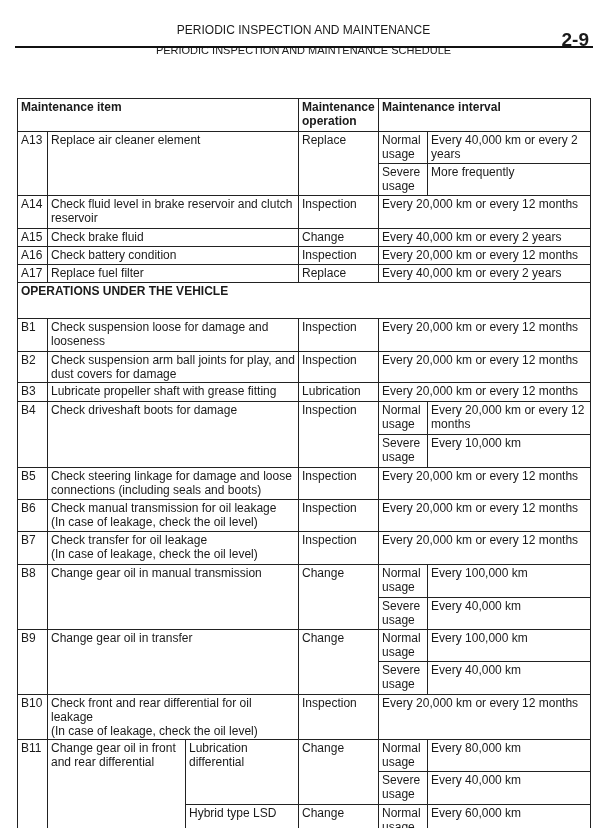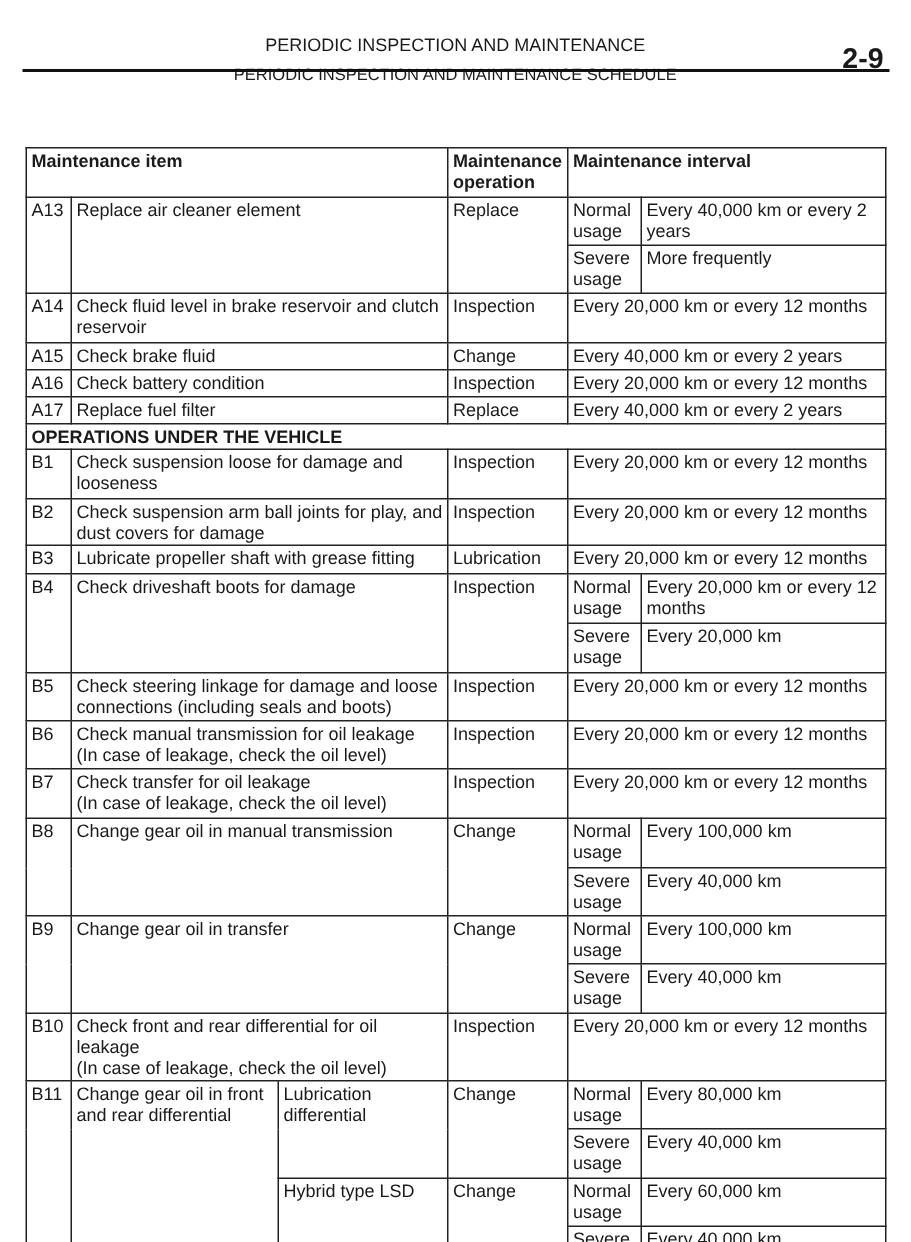--- a/index.html
+++ b/index.html
@@ -74,21 +74,21 @@
     <td colspan="2">Every 20,000 km or every 12 months</td>
   </tr>
 
   <tr style="height:18px">
     <td>A17</td>
     <td colspan="2">Replace fuel filter</td>
     <td>Replace</td>
     <td colspan="2">Every 40,000 km or every 2 years</td>
   </tr>
 
-  <tr style="height:17px">
+  <tr style="height:36px">
     <td colspan="6" class="sec">OPERATIONS UNDER THE VEHICLE</td>
   </tr>
 
   <tr style="height:33px">
     <td>B1</td>
     <td colspan="2">Check suspension loose for damage and looseness</td>
     <td>Inspection</td>
     <td colspan="2">Every 20,000 km or every 12 months</td>
   </tr>
 
@@ -108,21 +108,21 @@
 
   <tr style="height:33px">
     <td rowspan="2">B4</td>
     <td rowspan="2" colspan="2">Check driveshaft boots for damage</td>
     <td rowspan="2">Inspection</td>
     <td>Normal usage</td>
     <td>Every 20,000 km or every 12 months</td>
   </tr>
   <tr style="height:33px">
     <td>Severe usage</td>
-    <td>Every 20,000 km</td>
+    <td>Every 10,000 km</td>
   </tr>
 
   <tr style="height:32px">
     <td>B5</td>
     <td colspan="2">Check steering linkage for damage and loose connections (including seals and boots)</td>
     <td>Inspection</td>
     <td colspan="2">Every 20,000 km or every 12 months</td>
   </tr>
 
   <tr style="height:32px">

